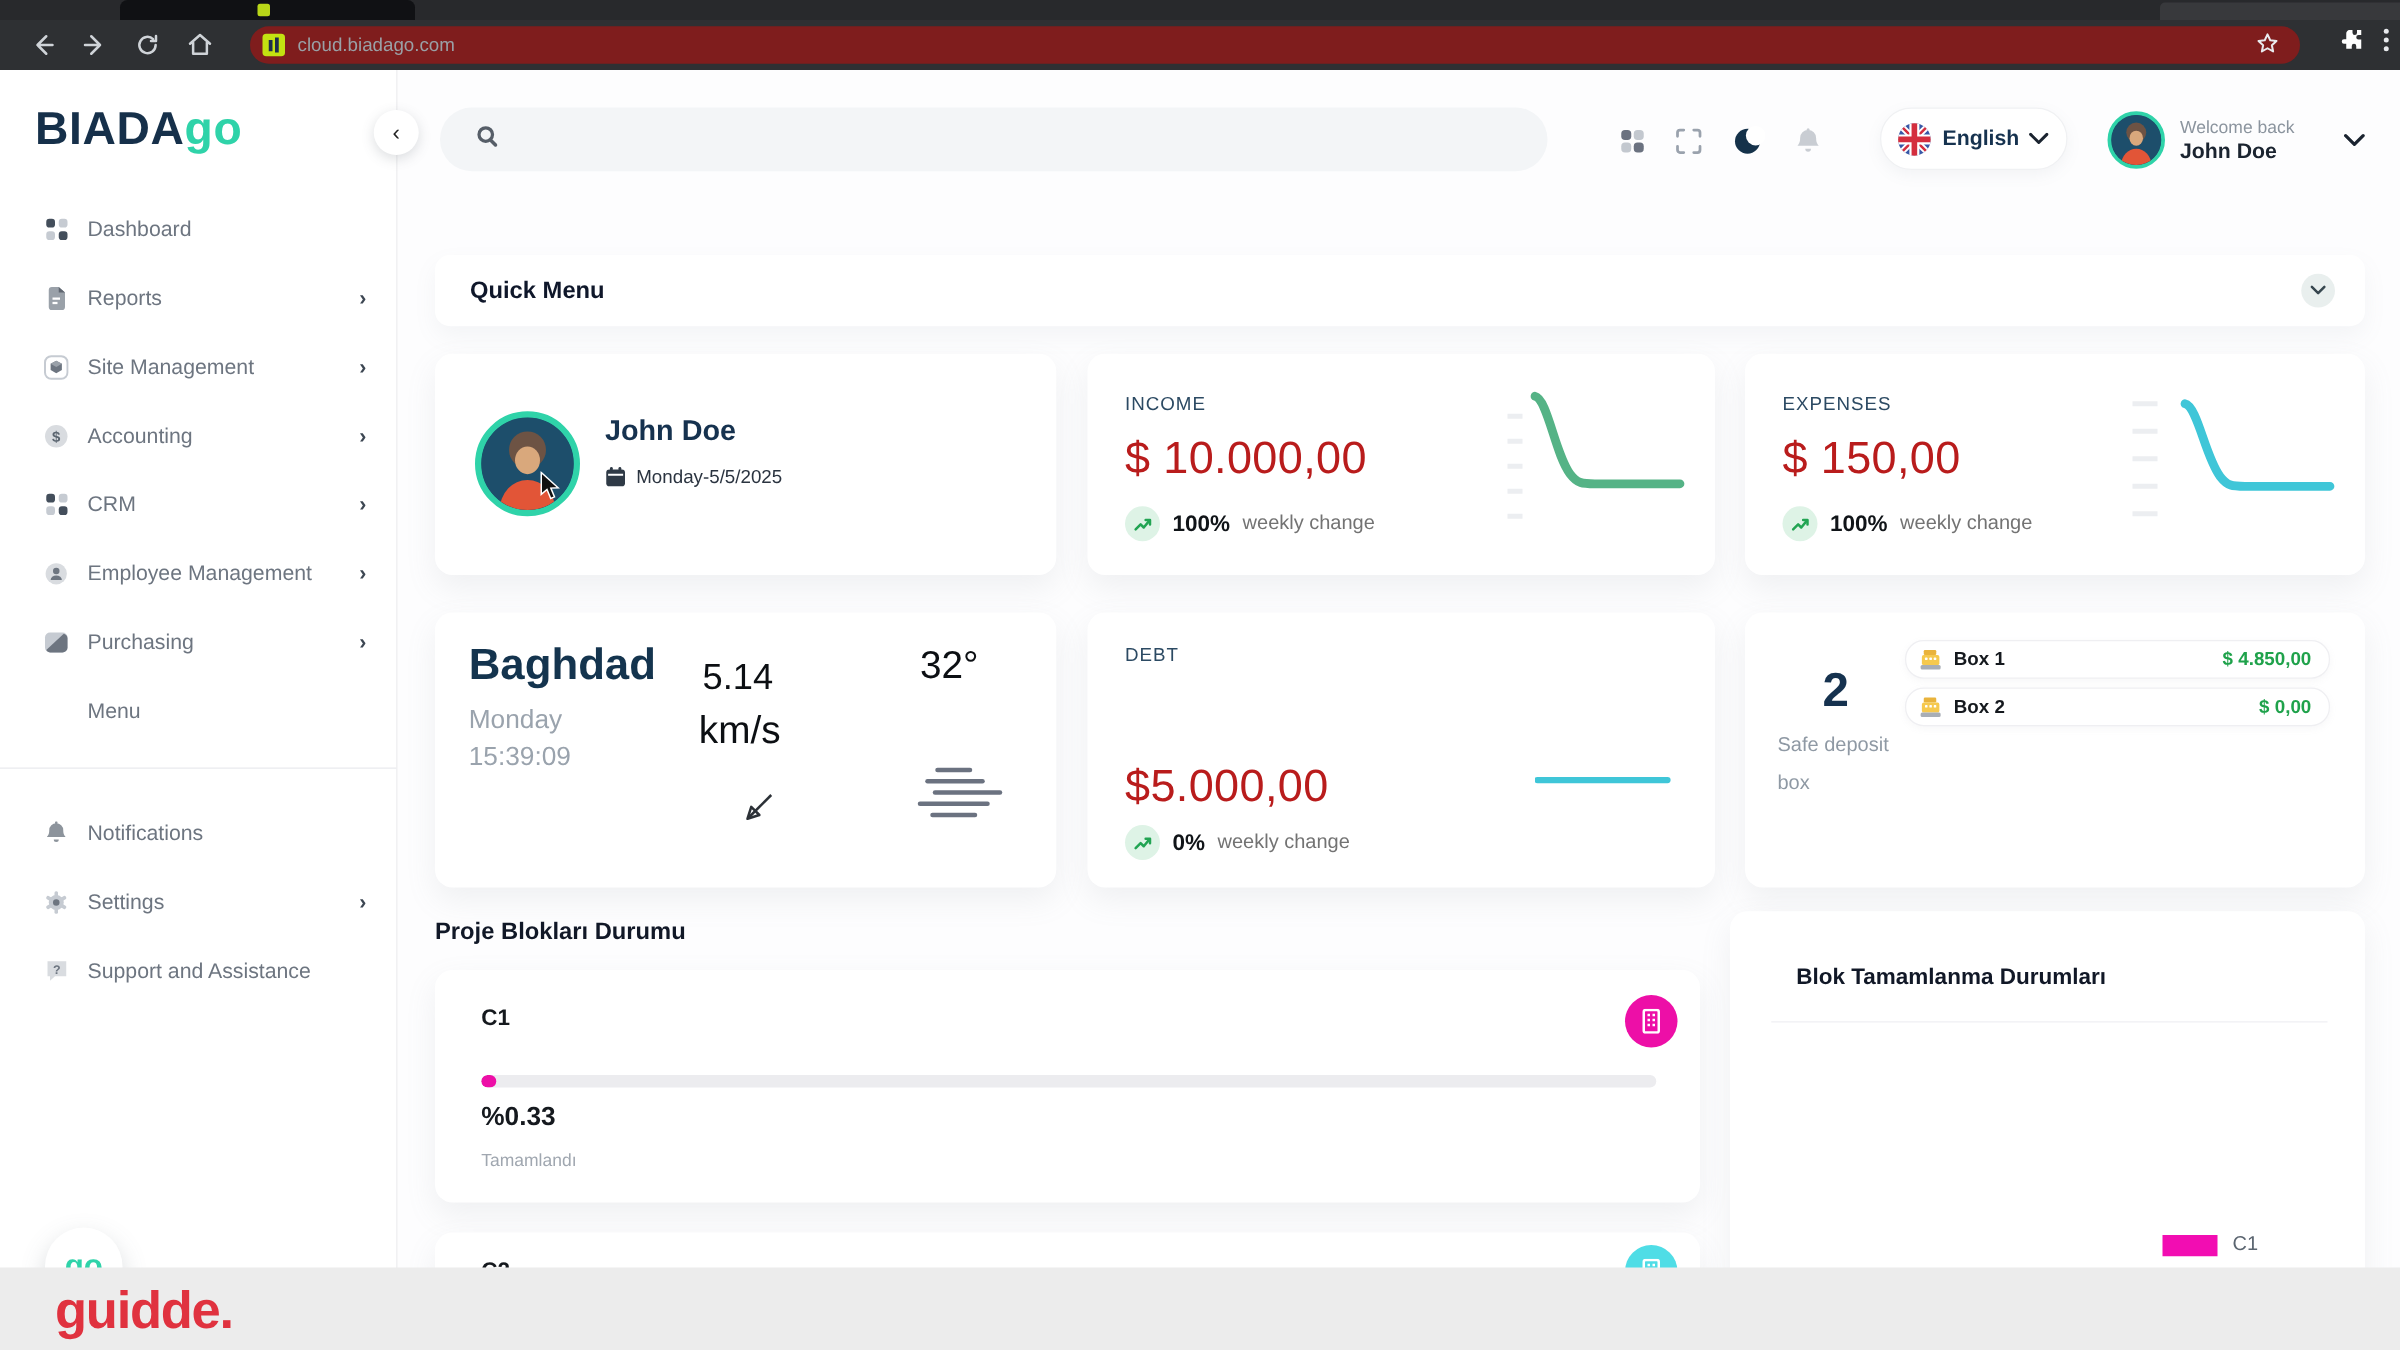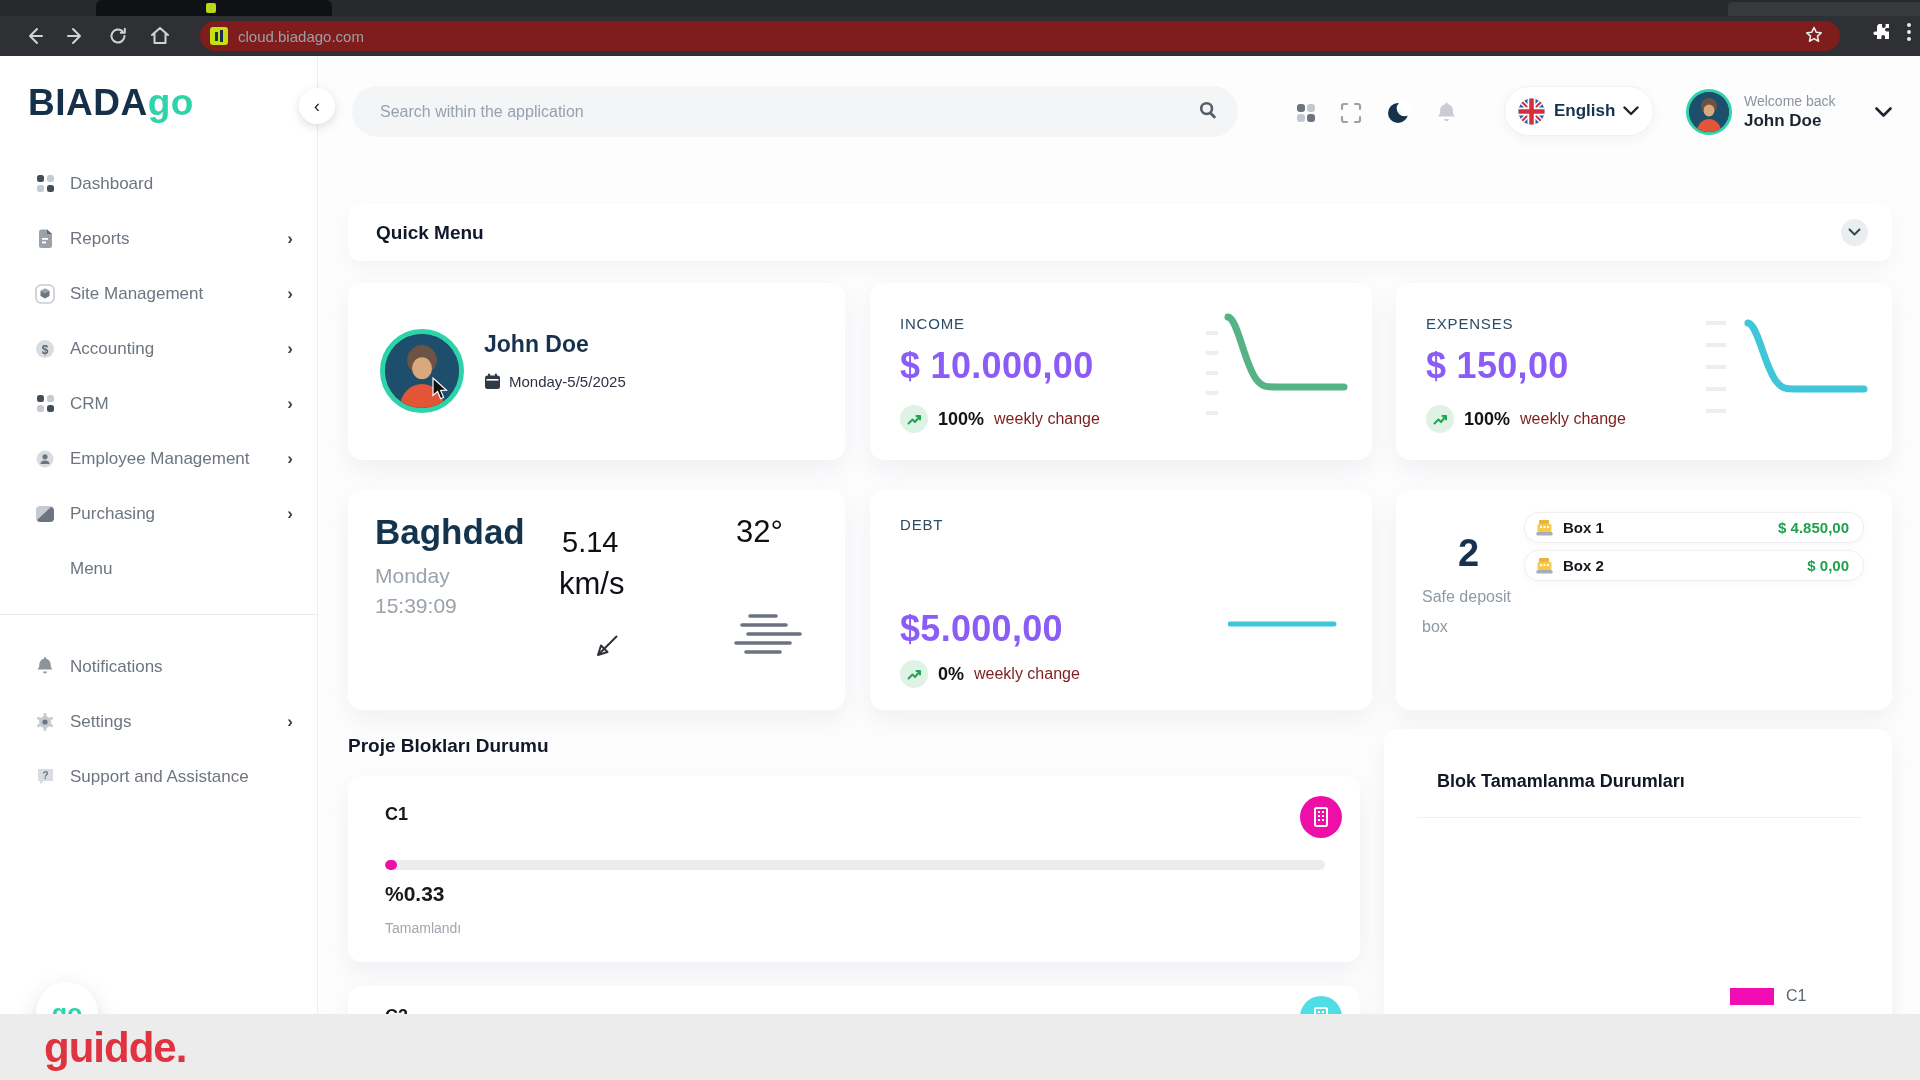--- a/index.html
+++ b/index.html
@@ -69,25 +69,25 @@
   .c-expenses { left:1396px; top:227px; width:496px; height:177px; }
   .c-weather  { left:348px;  top:434px; width:497px; height:220px; }
   .c-debt     { left:870px;  top:434px; width:502px; height:220px; }
   .c-safe     { left:1396px; top:434px; width:496px; height:220px; }
 
   .p-avatar { position:absolute; left:32px; top:46px; width:84px; height:84px; border-radius:50%; border:5px solid #2fd3a9; overflow:hidden; background:#1d4e6b; }
   .p-name { position:absolute; left:136px; top:48px; font-size:23px; font-weight:800; color:#16324f; }
   .p-date { position:absolute; left:136px; top:90px; display:flex; align-items:center; gap:8px; font-size:15px; color:#2b3440; }
 
   .stat-label { position:absolute; left:30px; top:32px; font-size:15px; font-weight:400; letter-spacing:.8px; color:#2c4a63; }
-  .stat-amount { position:absolute; left:30px; top:62px; font-size:36px; font-weight:700; color:#8b5cf6; letter-spacing:.3px; }
+  .stat-amount { position:absolute; left:30px; top:62px; font-size:36px; font-weight:400; color:#b91c1c; letter-spacing:.3px; }
   .stat-change { position:absolute; left:30px; top:122px; display:flex; align-items:center; gap:10px; }
   .badge-up { width:28px; height:28px; border-radius:50%; background:#def3e6; display:flex; align-items:center; justify-content:center; }
   .pct { font-size:18px; font-weight:800; color:#101418; }
-  .chg { font-size:16px; color:#7f1d1d; }
+  .chg { font-size:16px; color:#737373; }
   .spark { position:absolute; right:18px; top:22px; }
 
   .w-city { position:absolute; left:27px; top:22px; font-size:35px; font-weight:800; color:#14344e; }
   .w-day  { position:absolute; left:27px; top:74px; font-size:21px; color:#9aa3ad; }
   .w-time { position:absolute; left:27px; top:104px; font-size:21px; color:#9aa3ad; }
   .w-wind-v { position:absolute; left:214px; top:36px; font-size:29px; color:#0c0f13; }
   .w-wind-u { position:absolute; left:211px; top:76px; font-size:31px; color:#0c0f13; }
   .w-arrow { position:absolute; left:245px; top:142px; }
   .w-temp { position:absolute; left:388px; top:24px; font-size:31px; color:#0c0f13; }
   .w-haze { position:absolute; left:380px; top:122px; }
@@ -319,21 +319,20 @@
       </div>
 
       <div class="go-bubble">
           <span>go</span>
         </div>
     </div>
 
     <div class="collapse-btn">‹</div>
 
     <div class="search-pill">
-      <input type="text" placeholder="Search within the application" style="">
       <span>
         <svg width="20" height="20" viewBox="0 0 20 20">
             <circle cx="8.6" cy="8.6" r="5.4" fill="none" stroke="#565e68" stroke-width="2.6"></circle>
             <line x1="13" y1="13.6" x2="16.4" y2="17" stroke="#565e68" stroke-width="2.8" stroke-linecap="round"></line>
           </svg>
       </span>
     </div>
 
     <div class="hdr-icons">
       <span class="hico">

